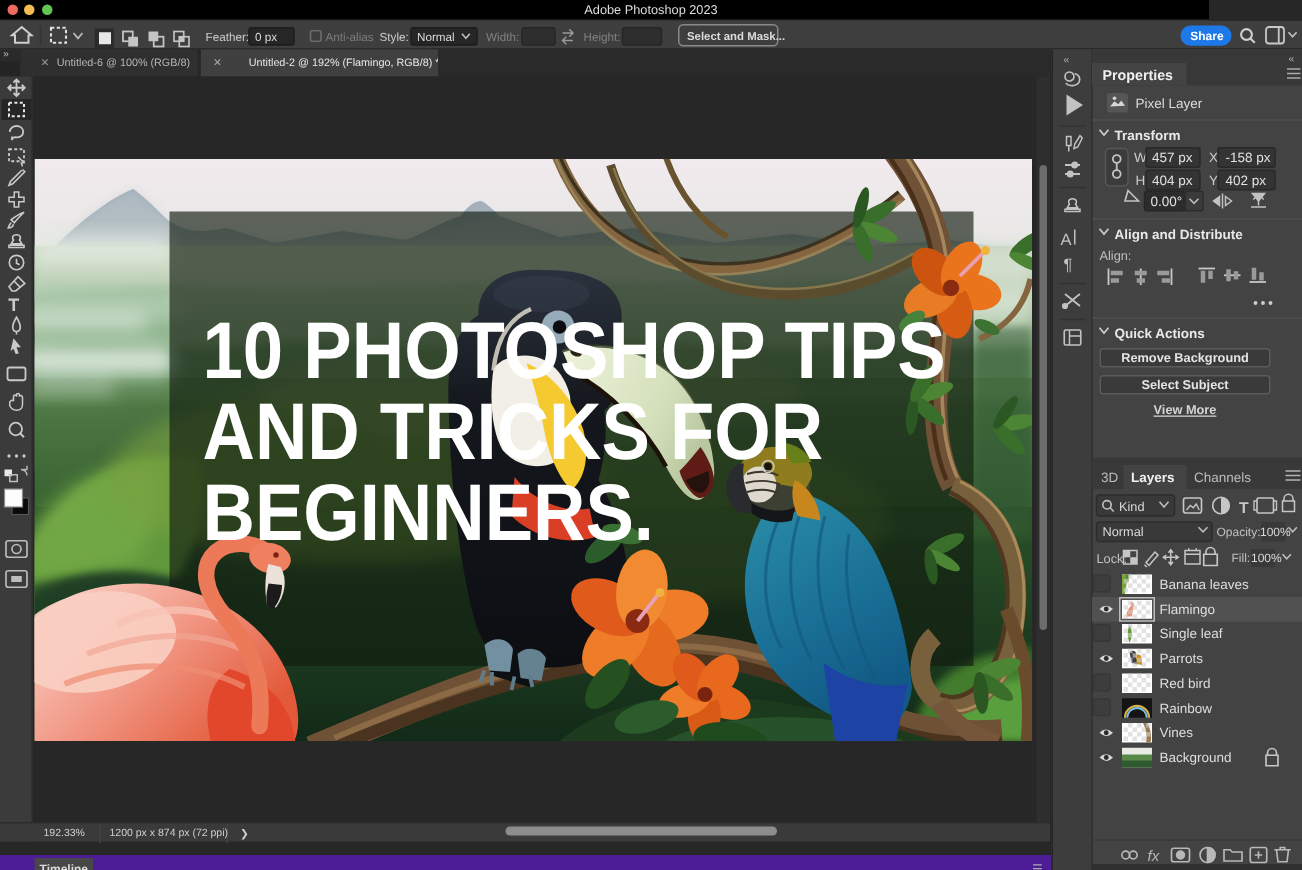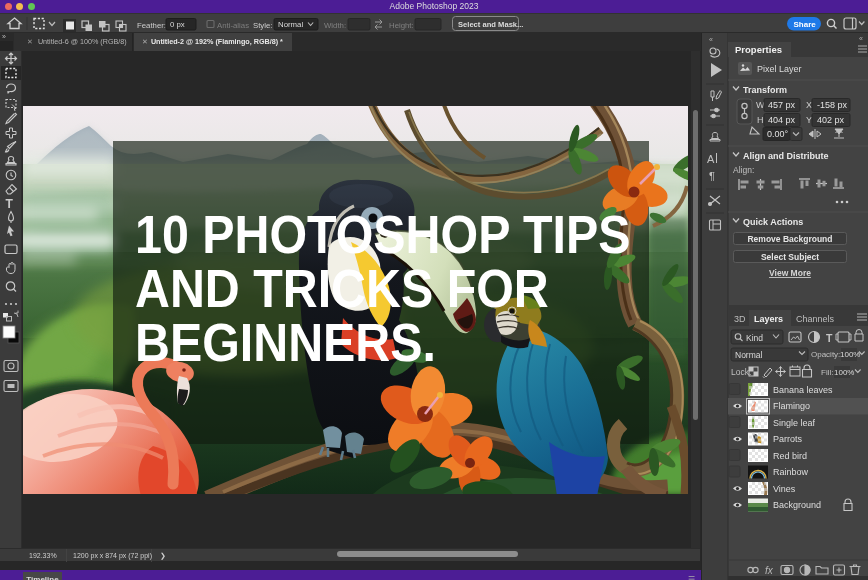--- a/index.html
+++ b/index.html
@@ -5,21 +5,21 @@
   * { margin:0; padding:0; box-sizing:border-box; }
   html,body { width:868px; height:580px; overflow:hidden; background:#272727;
     font-family:"Liberation Sans", sans-serif; }
   .abs { position:absolute; }
   #stage { position:relative; width:868px; height:580px; }
 </style>
 </head>
 <body>
 <div id="stage">
 
-  <div class="abs" style="left:0;top:0;width:868px;height:14px;background:#4c1d95;border-bottom:1px solid #323232;">
+  <div class="abs" style="left:0;top:0;width:806px;height:14px;background:#000000;border-bottom:1px solid #323232;">
     <div class="abs" style="left:5px;top:3px;width:7px;height:7px;border-radius:50%;background:#ed6a5e;"></div>
     <div class="abs" style="left:16px;top:3px;width:7px;height:7px;border-radius:50%;background:#f4bd4f;"></div>
     <div class="abs" style="left:28px;top:3px;width:7px;height:7px;border-radius:50%;background:#61c554;"></div>
     <div class="abs" style="left:0;top:0;width:868px;height:13px;text-align:center;color:#dedede;font-size:8.5px;line-height:13px;">Adobe Photoshop 2023</div>
   </div>
 
   <div id="optbar" class="abs" style="left:0;top:14px;width:868px;height:19px;background:#3e3e3e;border-bottom:1px solid #2a2a2a;">
     <svg class="abs" style="left:0;top:0;" width="868" height="19">
 
       <path d="M14.5,4 L21,9.5 L19,9.5 L19,14.5 L10,14.5 L10,9.5 L8,9.5 Z" fill="none" stroke="#cfcfcf" stroke-width="1.3"></path>
@@ -68,21 +68,21 @@
     </svg>
   </div>
 
   <div id="tabbar" class="abs" style="left:0;top:33px;width:701px;height:18px;background:#2a2a2a;">
     <div class="abs" style="left:2px;top:0px;color:#bbb;font-size:7px;">»</div>
     <div class="abs" style="left:0px;top:8px;width:13px;height:10px;background:#242424;"></div>
     <div class="abs" style="left:14px;top:0;width:119px;height:18px;background:#2f2f2f;border-right:1px solid #242424;color:#b4b4b4;font-size:7.2px;line-height:18px;white-space:nowrap;overflow:hidden;">
       <span style="margin-left:13px;color:#999;font-size:7px;">✕</span><span style="margin-left:5px;">Untitled-6 @ 100% (RGB/8)</span>
     </div>
     <div class="abs" style="left:134px;top:0;width:158px;height:18px;background:#404040;color:#e8e8e8;font-size:7.2px;line-height:18px;white-space:nowrap;overflow:hidden;">
-      <span style="margin-left:8px;color:#aaa;font-size:7px;">✕</span><span style="margin-left:3px;font-weight:bold;">Untitled-2 @ 192% (Flamingo, RGB/8) *</span>
+      <span style="margin-left:8px;color:#aaa;font-size:7px;">✕</span><span style="margin-left:18px;font-weight:normal;">Untitled-2 @ 192% (Flamingo, RGB/8) *</span>
     </div>
   </div>
 
   <div id="toolbar" class="abs" style="left:0;top:51px;width:22px;height:510px;background:#3b3b3b;border-right:1px solid #2d2d2d;">
     <svg width="22" height="510">
       <g stroke="#c9c9c9" fill="none" stroke-width="1.2">
 
         <g transform="translate(11,7.5)">
             <path d="M0,-5 V5 M-5,0 H5 M-2,-3.5 L0,-5.5 L2,-3.5 M-2,3.5 L0,5.5 L2,3.5 M-3.5,-2 L-5.5,0 L-3.5,2 M3.5,-2 L5.5,0 L3.5,2"></path>
           </g>

